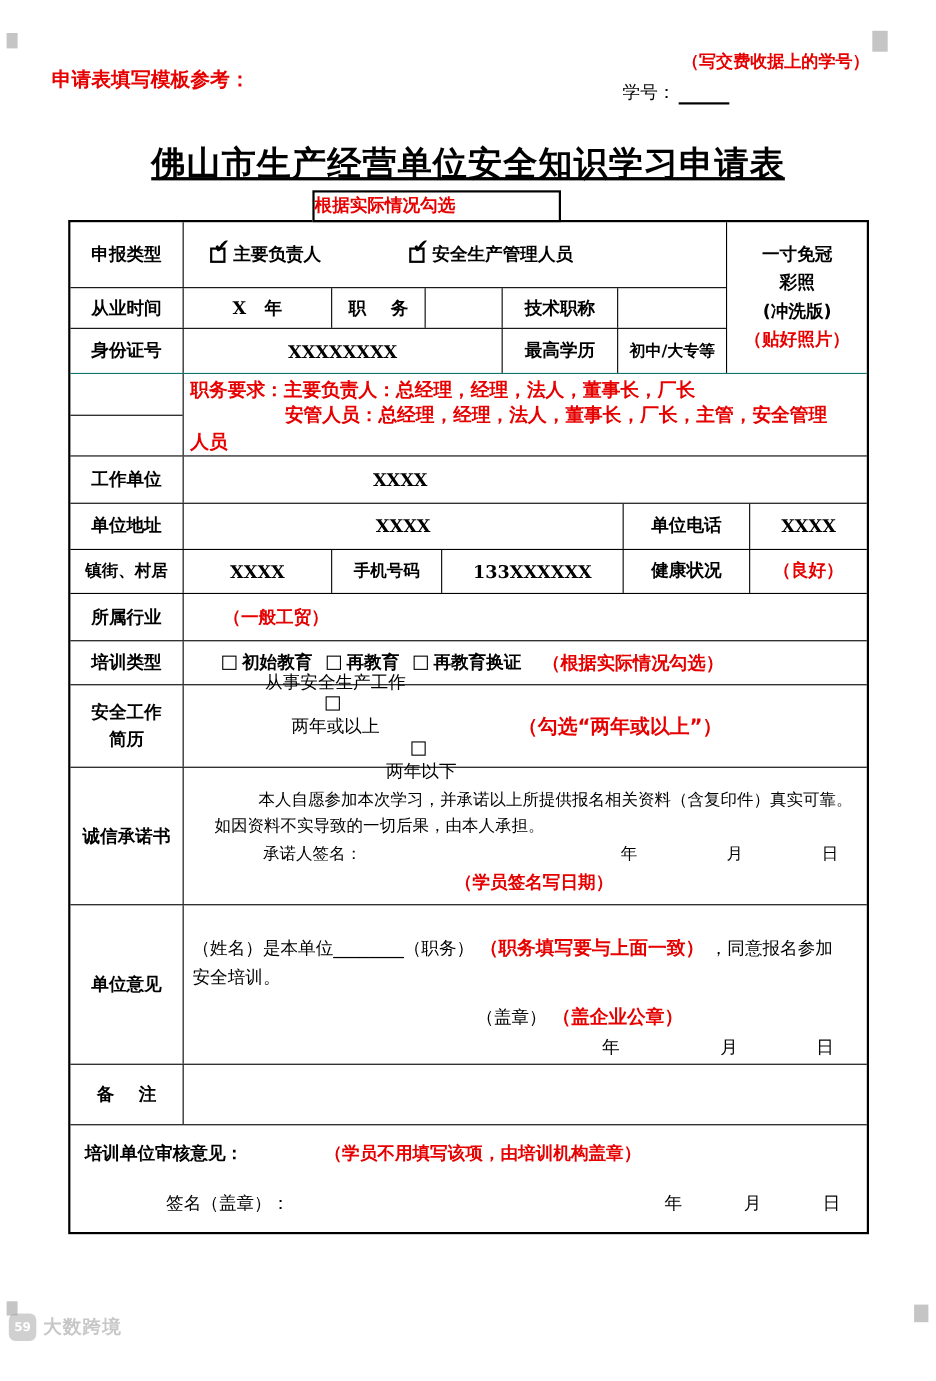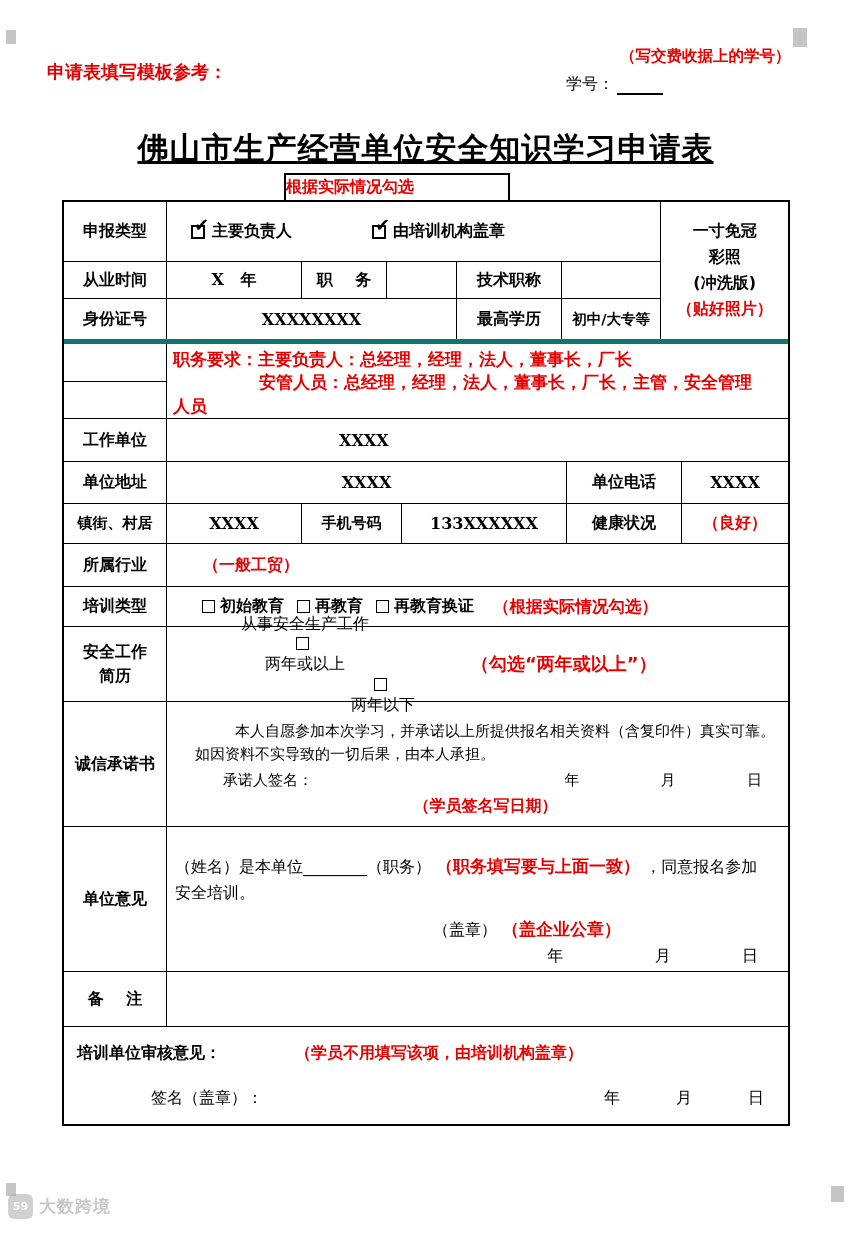--- a/index.html
+++ b/index.html
@@ -24,42 +24,42 @@
   .ftable { border:2px solid #000; width:728px; background:#fff; }
   .row { display:flex; border-bottom:1px solid #000; }
   .row.nb { border-bottom:none; }
   .cell { border-right:1px solid #000; display:flex; align-items:center; flex-shrink:0; }
   .cell.nr { border-right:none; }
   .labelc { width:103px; justify-content:center; font-weight:bold; text-align:center; flex-shrink:0; }
   .labelc2 { justify-content:center; font-weight:bold; }
   .vcenter { justify-content:center; }
   .vleft { padding-left:12px; }
 
-  .top-flex { display:flex; border-bottom:5px solid #0f766e; }
+  .top-flex { display:flex; border-bottom:1px solid #0f766e; }
   .top-left { width:599px; border-right:1px solid #000; }
   .top-left .row:last-child { border-bottom:none; }
   .photo-cell { width:127px; display:flex; flex-direction:column; align-items:center; justify-content:center; gap:5px; font-weight:bold; font-size:16px; }
 
   .cb { display:inline-block; width:14px; height:14px; border:2px solid #000; position:relative; margin-right:7px; vertical-align:-2px; flex-shrink:0; }
   .cb .check-icon { position:absolute; left:1px; top:-11px; font-size:18px; font-weight:bold; color:#000; line-height:1; }
   .cbe { display:inline-block; width:13px; height:13px; border:1px solid #000; margin-right:5px; vertical-align:-1px; flex-shrink:0; }
 
   .declare-content { padding-left:24px; gap:80px; }
   .declare-opt { display:flex; align-items:center; font-weight:bold; }
 
   .req-label { width:103px; border-right:1px solid #000; display:flex; flex-direction:column; flex-shrink:0; }
   .req-label .half1 { flex:1; border-bottom:1px solid #000; }
   .req-label .half2 { flex:1; }
   .req-content { flex:1; padding:4px 8px 2px 6px; color:#e60000; font-weight:bold; font-size:17px; line-height:1.38; display:block; }
   .req-l2 { padding-left:86px; }
 
   .promise-content { display:block; padding:18px 12px 6px 28px; font-size:15px; line-height:1.55; }
   .promise-l1 { text-indent:40px; }
   .promise-l3 { display:flex; margin-top:2px; }
-  .promise-sign { margin-left:28px; }
+  .promise-sign { margin-left:44px; }
   .promise-date { margin-left:auto; margin-right:14px; }
   .promise-note { text-align:center; font-size:16px; margin-top:2px; }
 
   .opinion-content { display:block; padding:26px 8px 6px 8px; font-size:16px; line-height:1.6; }
   .op-note1 { font-size:17px; }
   .op-seal { margin-top:10px; padding-left:258px; }
   .op-date { text-align:right; margin-right:22px; }
 
   .resume-content { padding-left:0; }
   .resume-left { padding-left:28px; line-height:1.7; }
@@ -117,21 +117,21 @@
               <span class="declare-opt">
                 <span class="cb">
                     <span class="check-icon">✔</span>
                   </span>
                 <span>主要负责人</span>
               </span>
               <span class="declare-opt">
                 <span class="cb">
                     <span class="check-icon">✔</span>
                   </span>
-                <span>由培训机构盖章</span>
+                <span>安全生产管理人员</span>
               </span>
             </div>
           </div>
 
 
           <div class="row" style="height:37px">
             <div class="cell labelc">从业时间</div>
             <div class="cell vcenter serif bold pre" style="width:135px">X   年</div>
             <div class="cell labelc2 pre" style="width:85px">职    务</div>
             <div class="cell" style="width:70px"></div>

